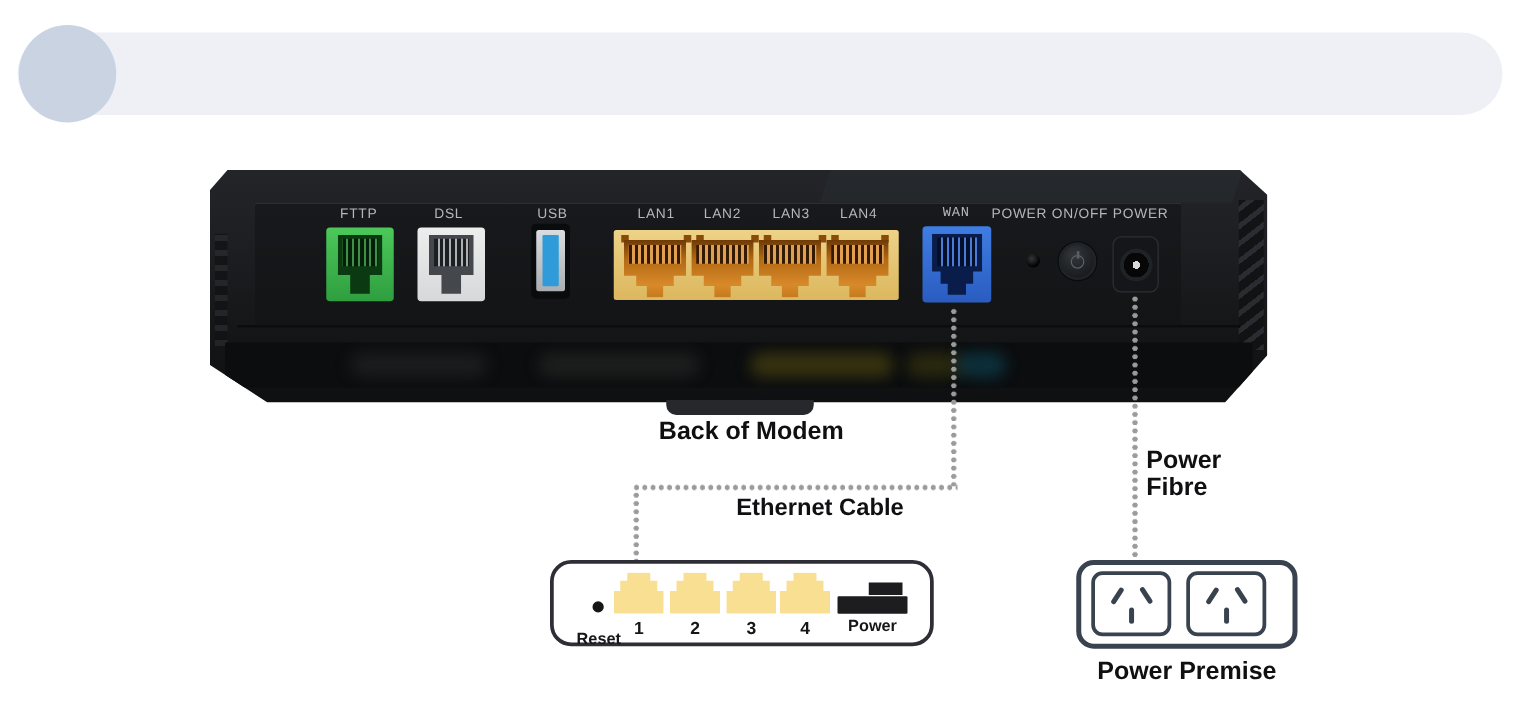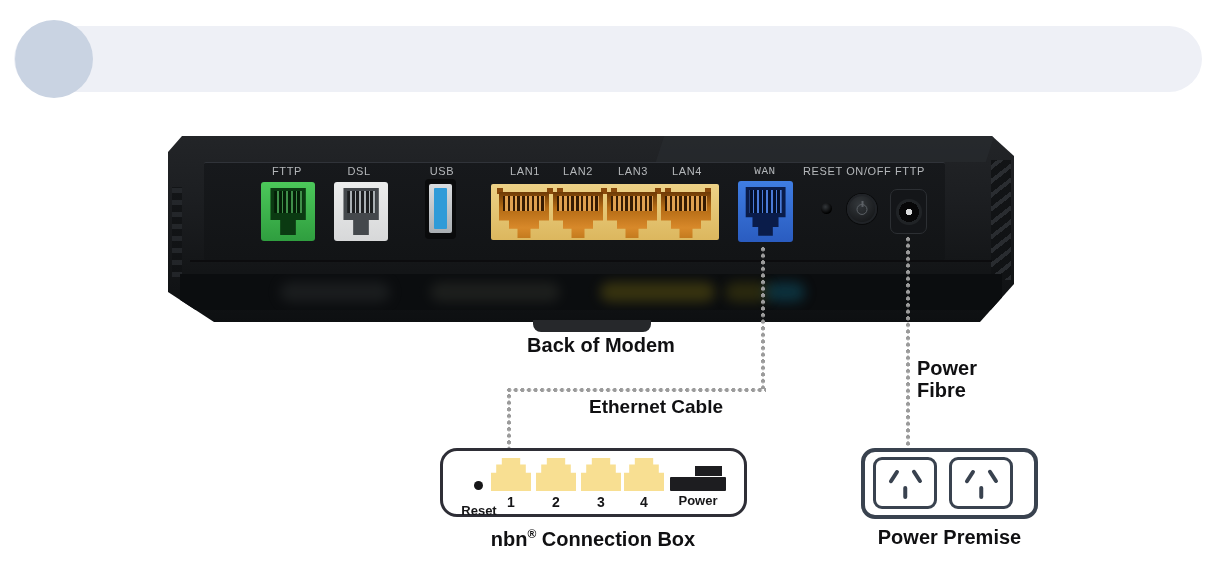--- a/index.html
+++ b/index.html
@@ -155,21 +155,21 @@
     </div>
 
     <div class="port-label" style="left:119px;">FTTP</div>
     <div class="port-label" style="left:191px;">DSL</div>
     <div class="port-label" style="left:274px;">USB</div>
     <div class="port-label" style="left:357px;">LAN1</div>
     <div class="port-label" style="left:410px;">LAN2</div>
     <div class="port-label" style="left:465px;">LAN3</div>
     <div class="port-label" style="left:519px;text-align:center;">LAN4</div>
     <div class="port-label" style="left:597px;font-family:Liberation Mono, monospace;">WAN</div>
-    <div class="port-label" style="left:696px;">RESET ON/OFF FTTP</div>
+    <div class="port-label" style="left:696px;">POWER ON/OFF POWER</div>
 
     <div class="port phone-port" style="left:93px;top:50px;width:54px;height:59px;">
       <div class="rj-inner">
           <div class="rj-pins"></div>
         </div>
     </div>
     <div class="port dsl-port" style="left:166px;top:50px;width:54px;height:59px;">
       <div class="rj-inner">
           <div class="rj-pins"></div>
         </div>
@@ -238,23 +238,20 @@
     <div class="nbn-num" style="left:68px;">1</div>
     <div class="nbn-num" style="left:113px;">2</div>
     <div class="nbn-num" style="left:158px;">3</div>
     <div class="nbn-num" style="left:201px;">4</div>
     <div class="nbn-plug">
       <div class="nbn-plug-top"></div>
       <div class="nbn-plug-base"></div>
     </div>
     <div class="nbn-small-label" style="left:255px;top:42px;">Power</div>
   </div>
-  <div class="caption center" style="left:438px;top:528px;width:310px;">
-    <span>nbn</span><span class="reg-mark">®</span><span> Connection Box</span>
-  </div>
 
   <div class="socket-box">
     <div class="socket s1">
       <div class="pin slant left"></div>
       <div class="pin slant right"></div>
       <div class="pin earth"></div>
     </div>
     <div class="socket s2">
       <div class="pin slant left"></div>
       <div class="pin slant right"></div>

